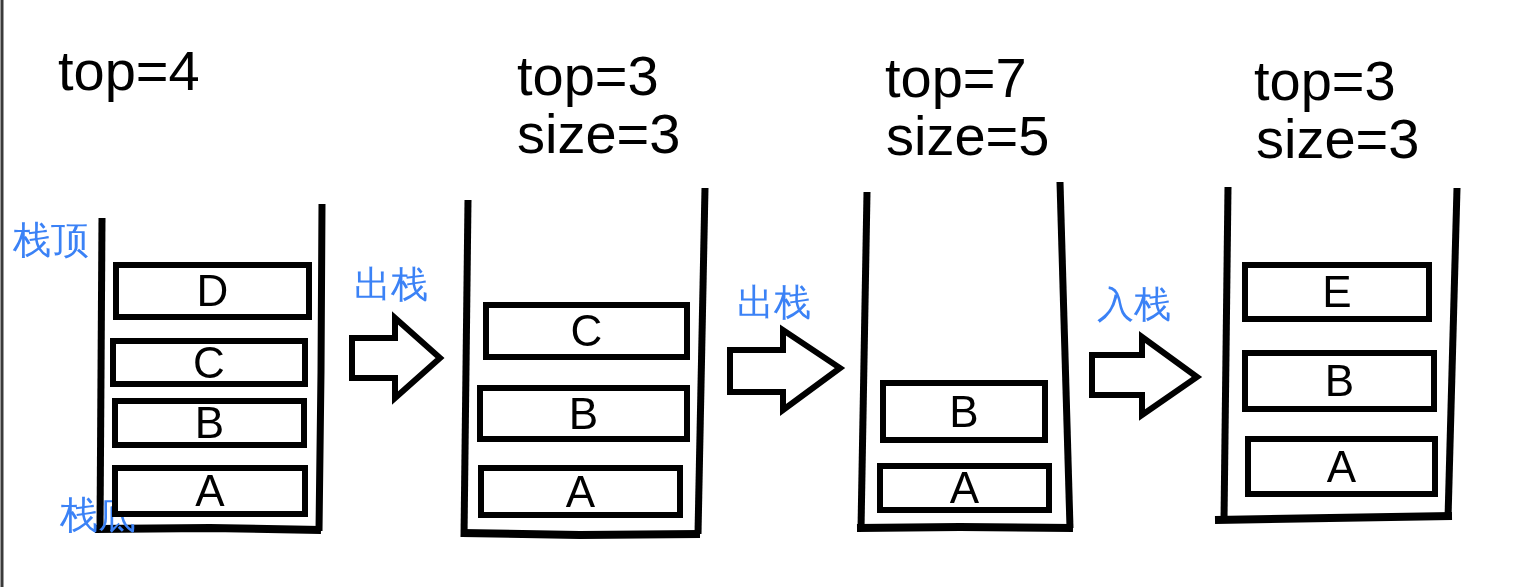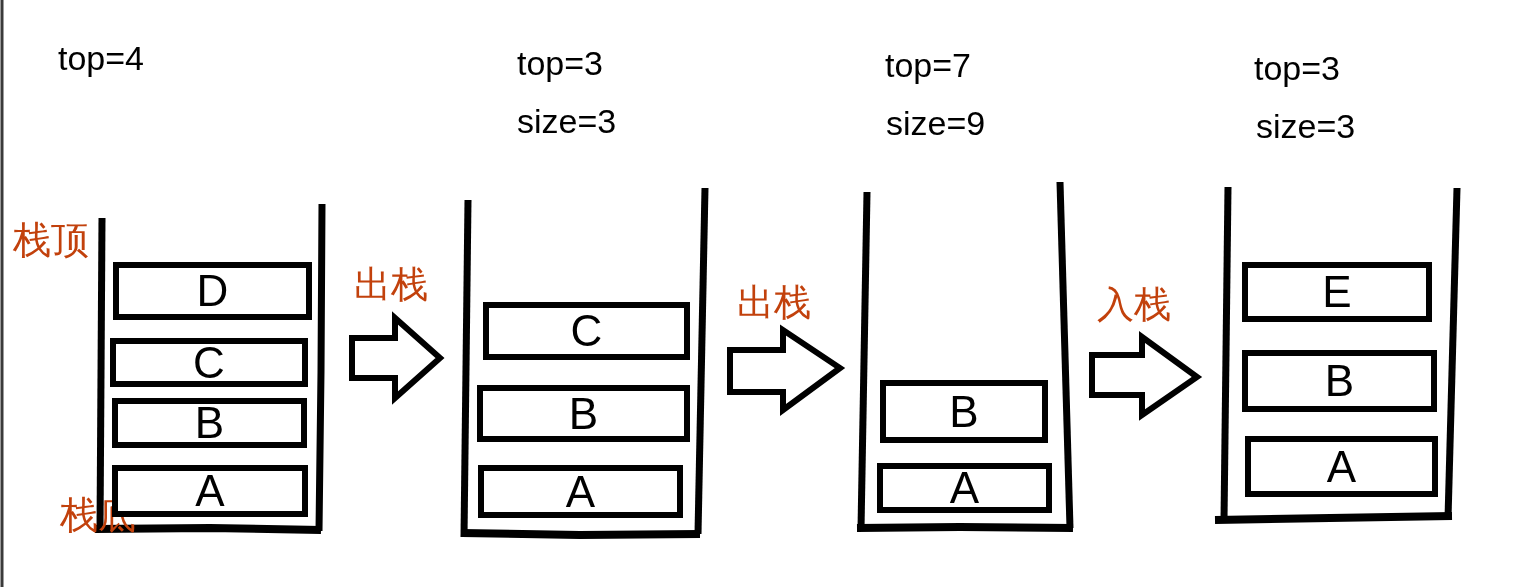--- a/index.html
+++ b/index.html
@@ -8,30 +8,30 @@
     width: 1526px;
     height: 587px;
     background: #ffffff;
     overflow: hidden;
     font-family: "Liberation Sans", "DejaVu Sans", sans-serif;
     color: #000;
   }
   .stage svg { position: absolute; left: 0; top: 0; }
   .hdr {
     position: absolute;
-    font-size: 34px;
+    font-size: 56px;
     line-height: 1.18;
     color: #000;
     white-space: nowrap;
   }
   .zh {
     position: absolute;
     font-size: 38px;
     line-height: 1.0;
-    color: #c2410c;
+    color: #3b82f6;
     white-space: nowrap;
   }
   .arrow-lbl { font-size: 37px; }
   .box {
     position: absolute;
     box-sizing: border-box;
     border: 6px solid #000;
     background: #ffffff;
     display: flex;
     align-items: center;
@@ -74,21 +74,21 @@
 
     <polygon points="1092,355 1142,355 1142,337 1197,377 1142,415 1142,395 1092,395" fill="#ffffff" stroke="#000" stroke-width="6" stroke-linejoin="miter"></polygon>
   </svg>
 
   <div class="hdr" style="left:58px; top:38px;">top=4</div>
 
   <div class="hdr" style="left:517px; top:43px;">top=3</div>
   <div class="hdr" style="left:517px; top:101px;">size=3</div>
 
   <div class="hdr" style="left:885px; top:45px;">top=7</div>
-  <div class="hdr" style="left:886px; top:103px;">size=9</div>
+  <div class="hdr" style="left:886px; top:103px;">size=5</div>
 
   <div class="hdr" style="left:1254px; top:48px;">top=3</div>
   <div class="hdr" style="left:1256px; top:106px;">size=3</div>
 
   <div class="zh" style="left:13px; top:221px;">栈顶</div>
   <div class="zh" style="left:24px; top:496px;margin-left:36px;">栈底</div>
 
   <div class="zh arrow-lbl" style="left:354px; top:266px;">出栈</div>
   <div class="zh arrow-lbl" style="left:737px; top:284px;">出栈</div>
   <div class="zh arrow-lbl" style="left:1097px; top:286px;">入栈</div>

